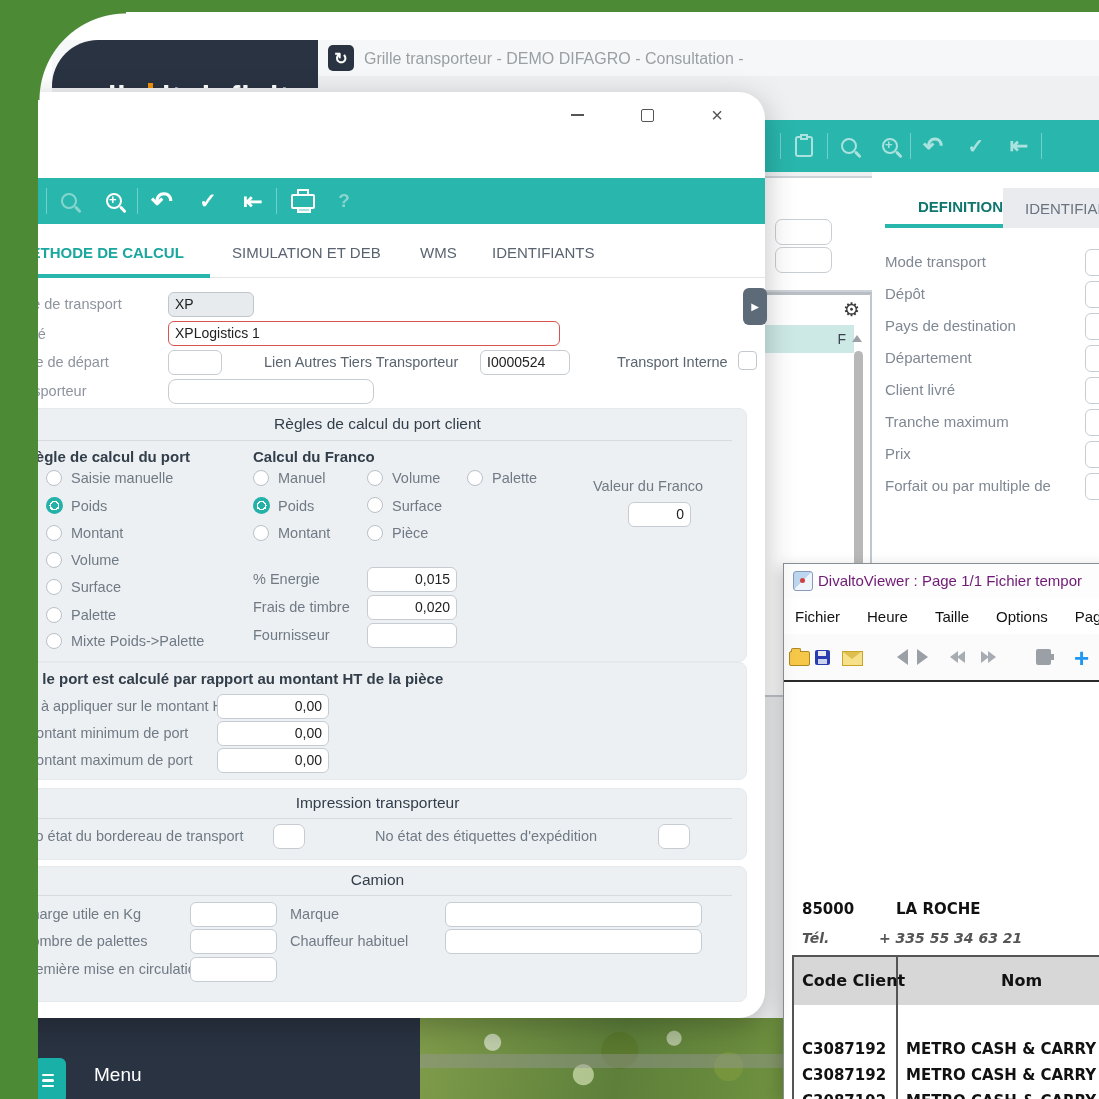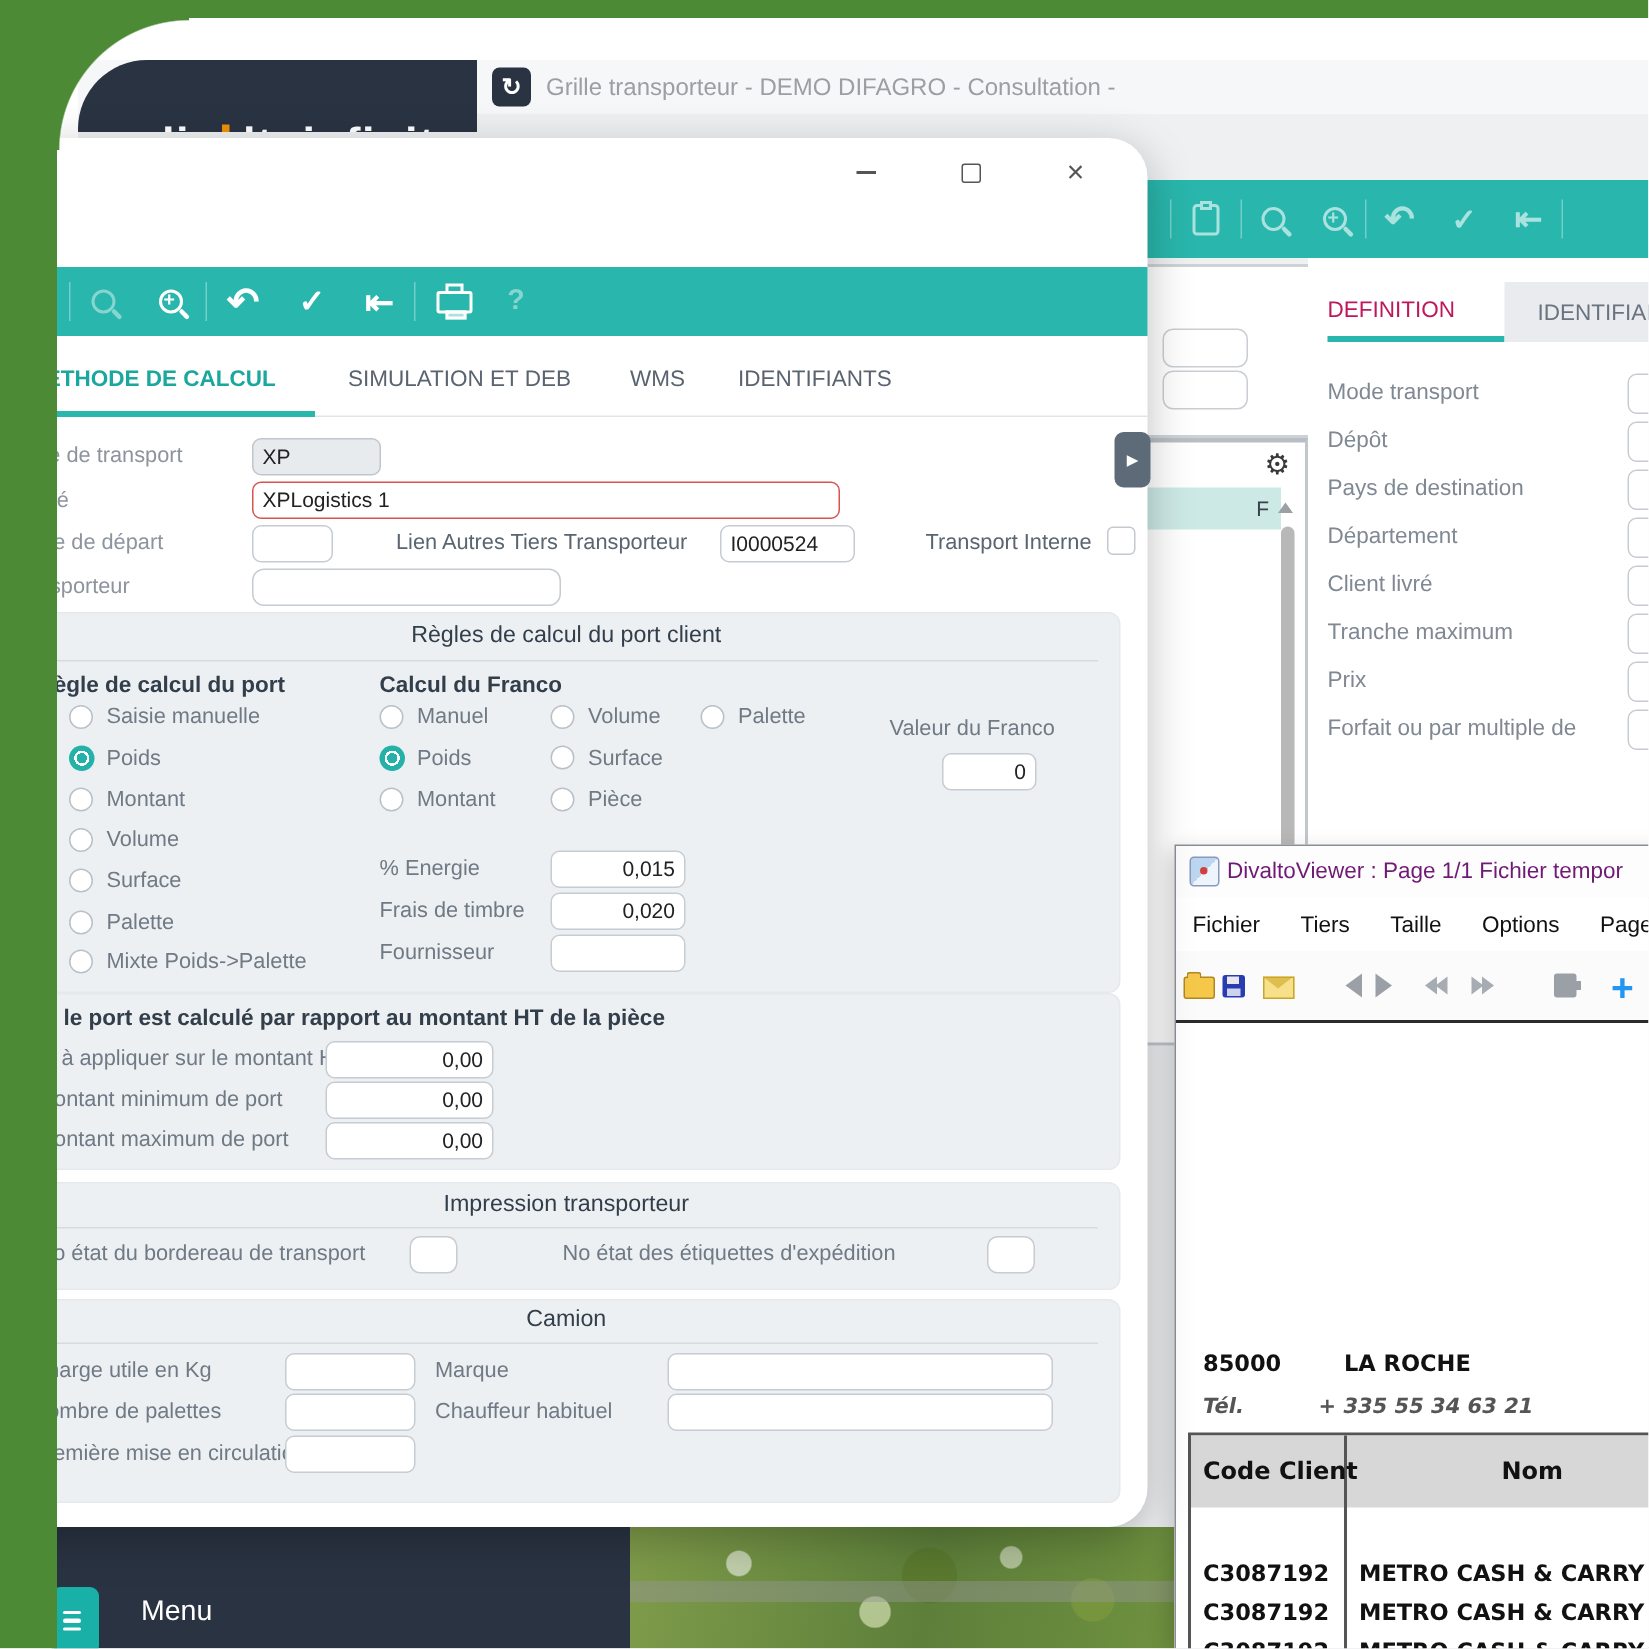--- a/index.html
+++ b/index.html
@@ -27,21 +27,21 @@
   .printer::after{content:'';position:absolute;left:4px;bottom:-6px;width:10px;height:2px;border:2px solid currentColor;background:rgba(255,255,255,.6);}
   
   .panelA{left:700px;top:176px;width:180px;height:112px;background:#fff;border:2px solid #cdd2d7;border-radius:10px;}
   .mini-box{left:73px;width:55px;height:24px;border:1.5px solid #c9ced3;border-radius:7px;background:#fff;}
   .gridpanel{left:700px;top:292px;width:168px;height:400px;background:#fff;border:2px solid #c2c7cc;border-top:3px solid #b9bec4;}
   .f-row{left:0;top:30px;width:152px;height:28px;background:#cde9e6;color:#39424c;font-size:14px;text-align:right;line-height:28px;padding-right:8px;box-sizing:border-box;}
   .sb-thumb{right:7px;top:56px;width:9px;height:330px;background:#b8b8b8;border-radius:5px;}
   .sb-up{right:8px;top:40px;width:0;height:0;border-left:5px solid transparent;border-right:5px solid transparent;border-bottom:7px solid #9aa0a6;}
   
   .rightcard{left:872px;top:172px;width:240px;height:391px;background:#fff;}
-  .rc-tab-active{left:13px;top:16px;width:118px;height:36px;color:#be185d;font-weight:normal;font-size:15px;display:flex;align-items:center;justify-content:flex-start;background:#fff;}
+  .rc-tab-active{left:13px;top:16px;width:118px;height:36px;color:#0f766e;font-weight:bold;font-size:15px;display:flex;align-items:center;justify-content:flex-end;background:#fff;}
   .rc-underline{left:13px;top:52px;width:118px;height:4px;background:#29b6ac;}
   .rc-tab2{left:131px;top:16px;width:140px;height:40px;background:#e9ebee;color:#6a7480;font-size:15px;display:flex;align-items:center;padding-left:22px;box-sizing:border-box;}
   .rc-label{left:13px;color:#7f8893;font-size:15px;}
   .rc-input{left:213px;width:40px;height:25px;background:#fff;border:1px solid #c6ccd2;border-radius:6px;}
   
   .dialog{left:-46px;top:92px;width:811px;height:926px;background:#fff;border-radius:26px;box-shadow:0 8px 30px rgba(0,0,0,.25);}
   .dlg-controls{position:absolute;top:8px;right:36px;display:flex;gap:46px;align-items:center;height:30px;}
   .wc{width:24px;height:24px;display:flex;align-items:center;justify-content:center;color:#555;}
   .wc-min{width:13px;height:2px;background:#555;}
   .wc-max{width:11px;height:11px;border:1.5px solid #555;border-radius:2px;}
@@ -212,21 +212,21 @@
       <div class="photo-band"></div>
     </div>
 
   <div class="abs viewer" style="z-index:20;">
     <div class="abs v-title">
       <span class="pinwheel"></span>
       <span class="v-title-text">DivaltoViewer : Page 1/1 Fichier tempor</span>
     </div>
     <div class="abs v-menu">
       <span class="v-menu-item">Fichier</span>
-      <span class="v-menu-item">Tiers</span>
+      <span class="v-menu-item">Heure</span>
       <span class="v-menu-item">Taille</span>
       <span class="v-menu-item">Options</span>
       <span class="v-menu-item">Page</span>
     </div>
     <div class="abs v-toolbar">
       <span class="folder" style="left:5px;top:17px;"></span>
       <span class="floppy" style="left:31px;top:16px;"></span>
       <span class="envelope" style="left:58px;top:17px;"></span>
       <span class="tri-l" style="left:113px;top:15px;"></span>
       <span class="tri-r" style="left:133px;top:15px;"></span>

